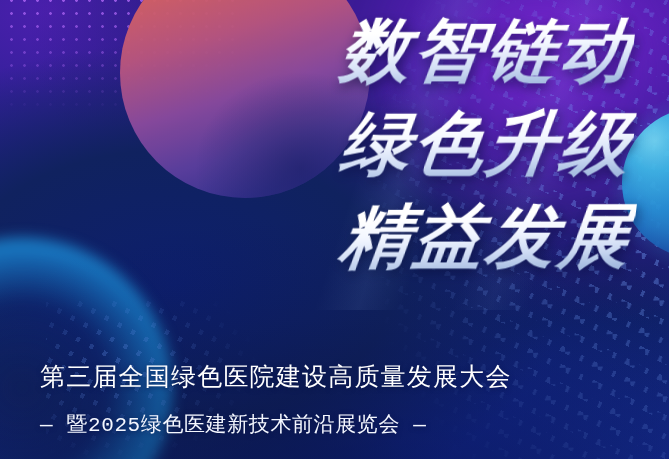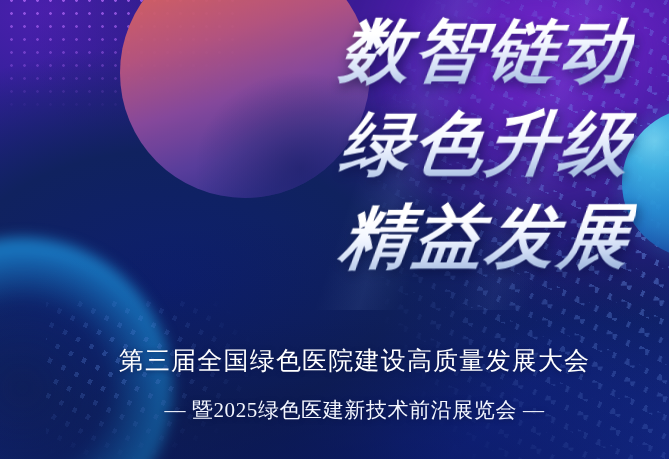--- a/index.html
+++ b/index.html
@@ -238,38 +238,38 @@
     transform: skewX(-7deg);
     transform-origin: right center;
   }
   .headline-line.line2 { margin-top: -3px; }
   .headline-line.line3 { margin-top: -3px; }
 
   .subtitle-block {
     position: absolute;
     left: 0;
     right: 0;
-    top: 344px;
-    text-align: center;
+    top: 360px;
+    text-align: left;
     padding-left: 40px;
   }
 
   .subtitle-main {
     font-family: "DejaVu Sans", "Liberation Sans", sans-serif;
     font-size: 25px;
     line-height: 34px;
     letter-spacing: 1.2px;
     color: #ffffff;
     text-shadow: 0 1px 5px rgba(10,20,70,0.75);
     white-space: nowrap;
   }
 
   .subtitle-sub {
     margin-top: 18px;
-    font-family: Liberation Serif, serif;
+    font-family: Liberation Mono, monospace;
     font-size: 21px;
     line-height: 28px;
     letter-spacing: 0.6px;
     color: #f4f7ff;
     text-shadow: 0 1px 5px rgba(10,20,70,0.75);
     white-space: nowrap;
   }
 </style>
 </head>
 <body>

